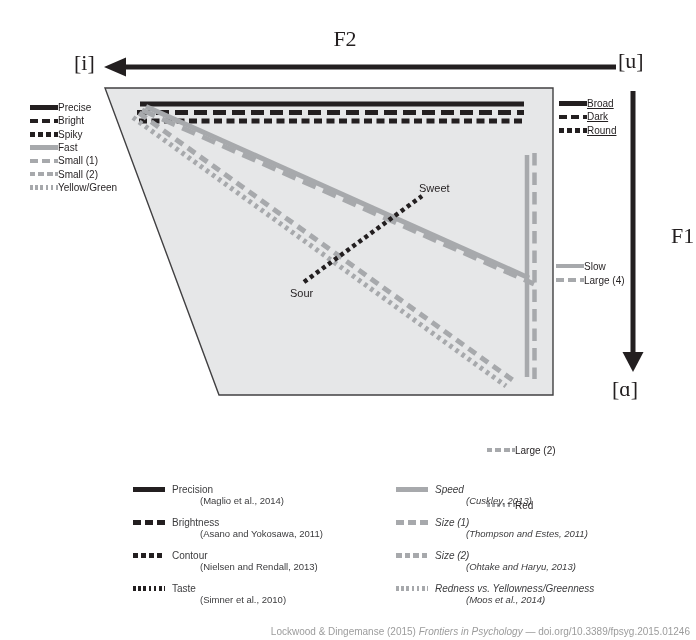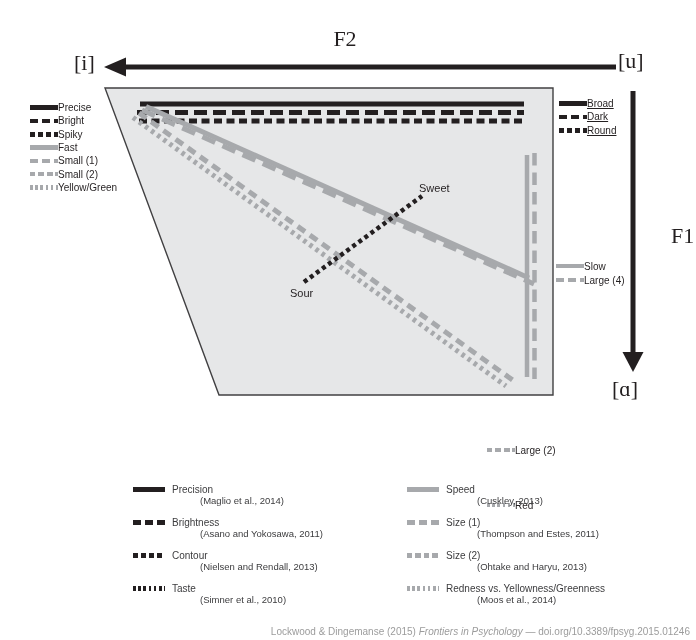--- a/index.html
+++ b/index.html
@@ -34,21 +34,21 @@
   .lg.left{left:30px;top:101px;}
   .lg.rtop{left:559px;top:97px;text-decoration:underline;}
   .lg.rmid{left:556px;top:259px;}
   .lg.rmid .lg-row{height:14px;}
   .lg.below{left:487px;top:402px;}
   .lg.below .lg-row{height:14px;margin-top:41px;}
 
   
   .bl-col{position:absolute;top:483px;font-size:10px;color:#3c3c3e;}
   .bl-col.lcol{left:133px;}
-  .bl-col.rcol{left:407px;}
+  .bl-col.rcol{left:396px;font-style:italic;}
   .bl-row{margin-bottom:9px;}
   .bl-main{display:flex;align-items:center;gap:7px;height:12px;white-space:nowrap;}
   .bl-name{font-size:10px;text-align:right;}
   .bl-cite{font-size:9.5px;height:12px;white-space:nowrap;}
   .lcol .bl-cite{margin-left:67px;}
   .rcol .bl-cite{margin-left:70px;}
 
   .footer{position:absolute;right:6px;top:626px;font-size:10px;color:#9c9c9c;white-space:nowrap;}
   .footer i{font-style:italic;}
 

